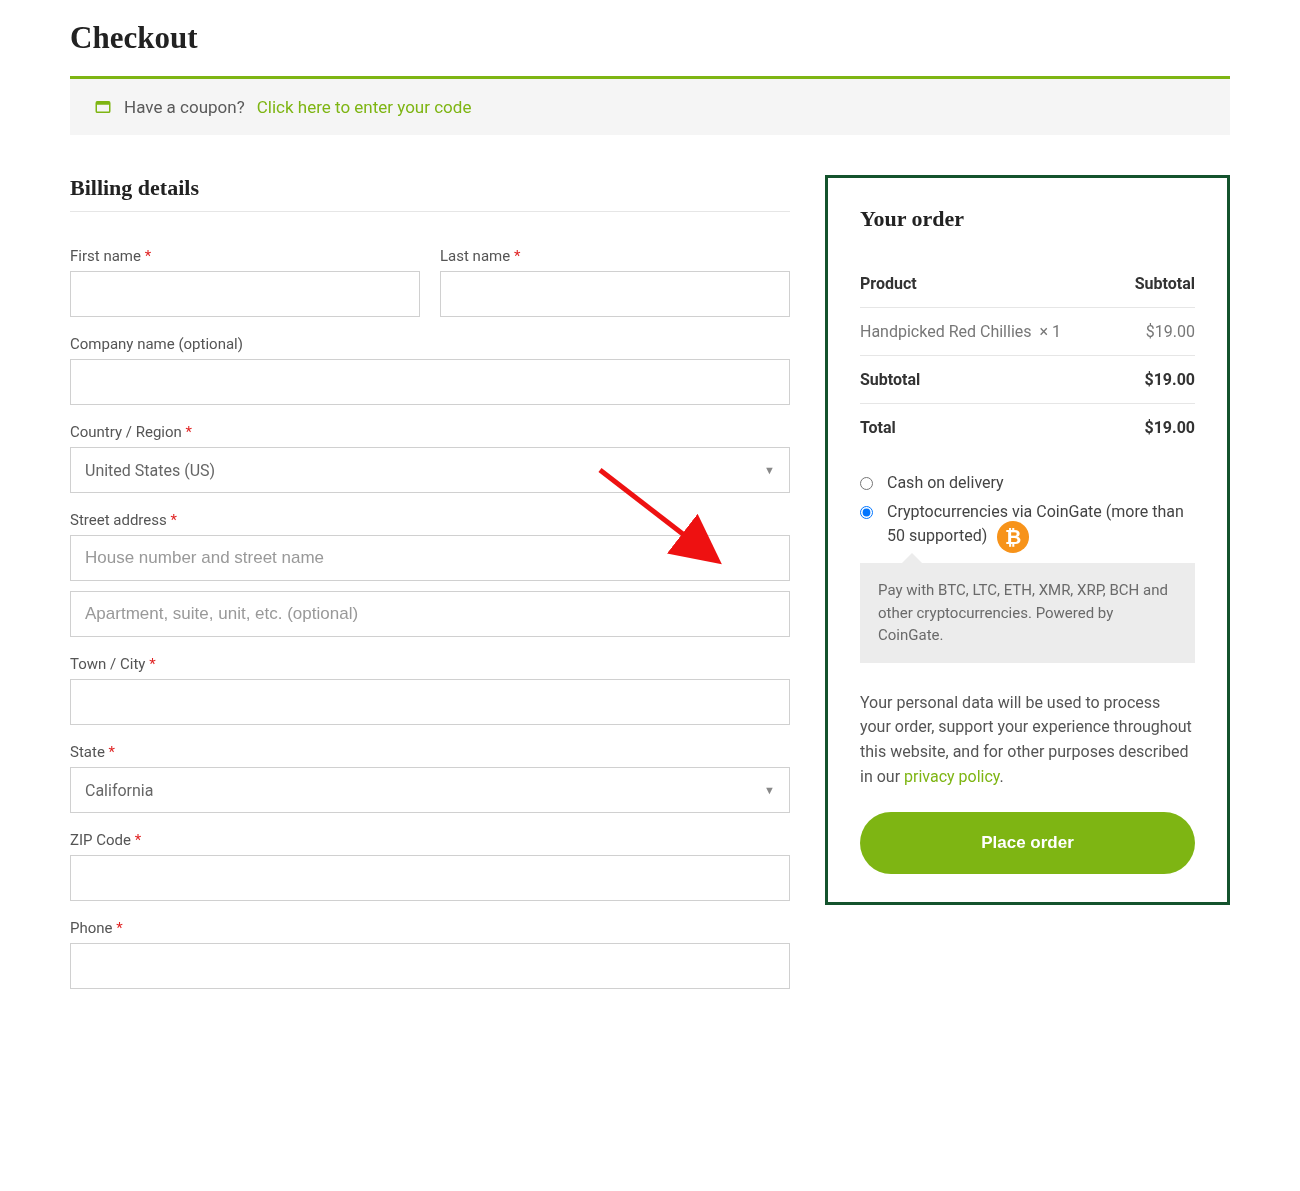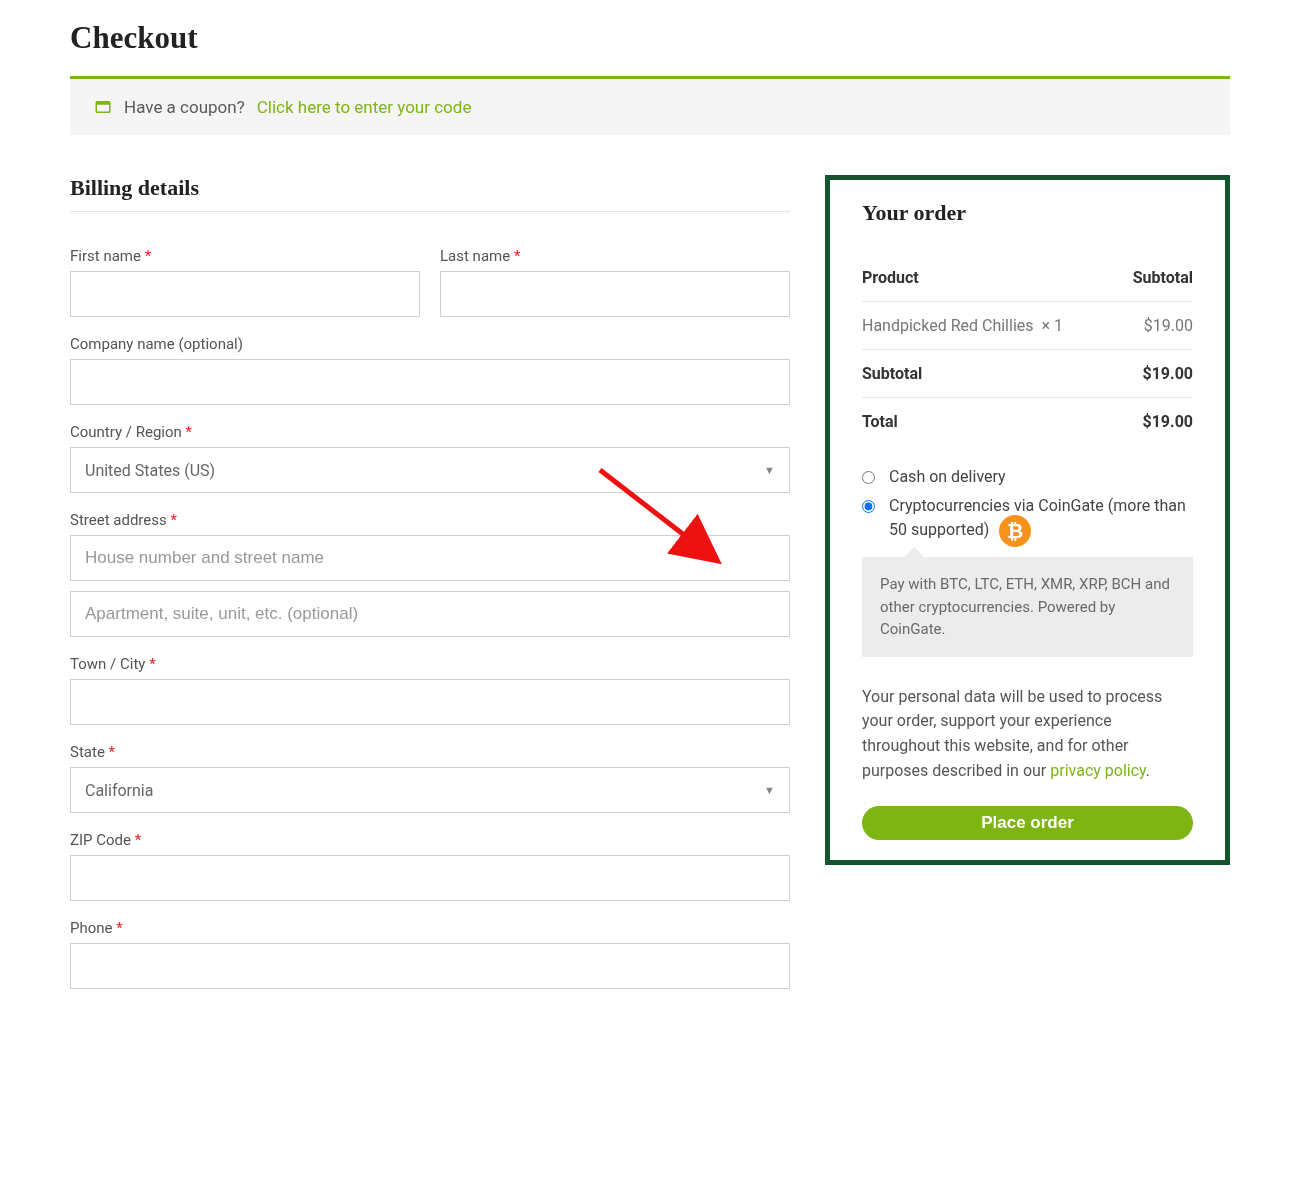--- a/index.html
+++ b/index.html
@@ -29,21 +29,21 @@
       margin-bottom: 40px;
     }
     .notice .icon-box {
       width: 18px;
       height: 18px;
       flex: none;
     }
     .notice a { color: #7eb513; text-decoration: none; }
     .columns { display: flex; gap: 35px; align-items: flex-start; }
     .billing { flex: 1 1 580px; }
-    .order  { flex: 0 0 405px; border: 5px solid #14532d; padding: 20px 32px; }
+    .order  { flex: 0 0 405px; border: 3px solid #14532d; padding: 28px 32px; }
     h2.section-title {
       font-family: Georgia, "Times New Roman", serif;
       font-size: 22px;
       font-weight: 700;
       color: #222;
       padding-bottom: 10px;
       margin-bottom: 35px;
       border-bottom: 1px solid #e6e6e6;
     }
     .order h2.section-title { border-bottom: none; margin-bottom: 18px; }
@@ -139,21 +139,21 @@
     }
     .privacy-text a { color: #7eb513; text-decoration: none; }
     .place-order-btn {
       display: block;
       width: 100%;
       margin-top: 22px;
       background: #7eb513;
       color: #fff;
       border: none;
       border-radius: 999px;
-      height: 34px;
+      height: 62px;
       font-size: 17px;
       font-weight: 600;
       cursor: pointer;
     }
     
     .arrow-svg { position: absolute; pointer-events: none; }
   </style>
 </head>
 <body>
 

